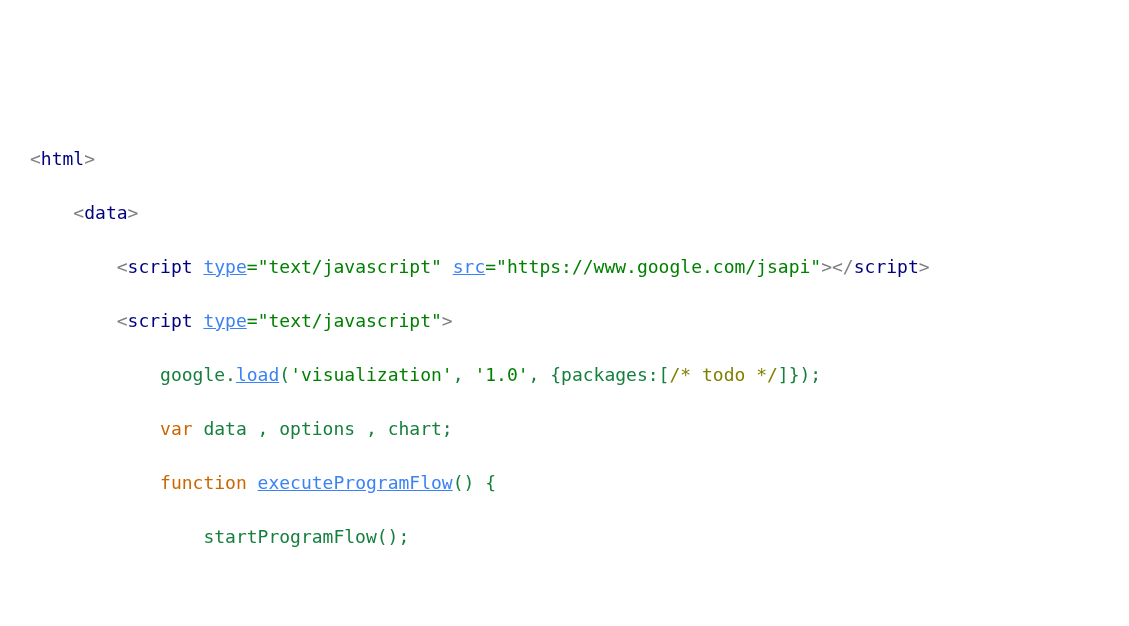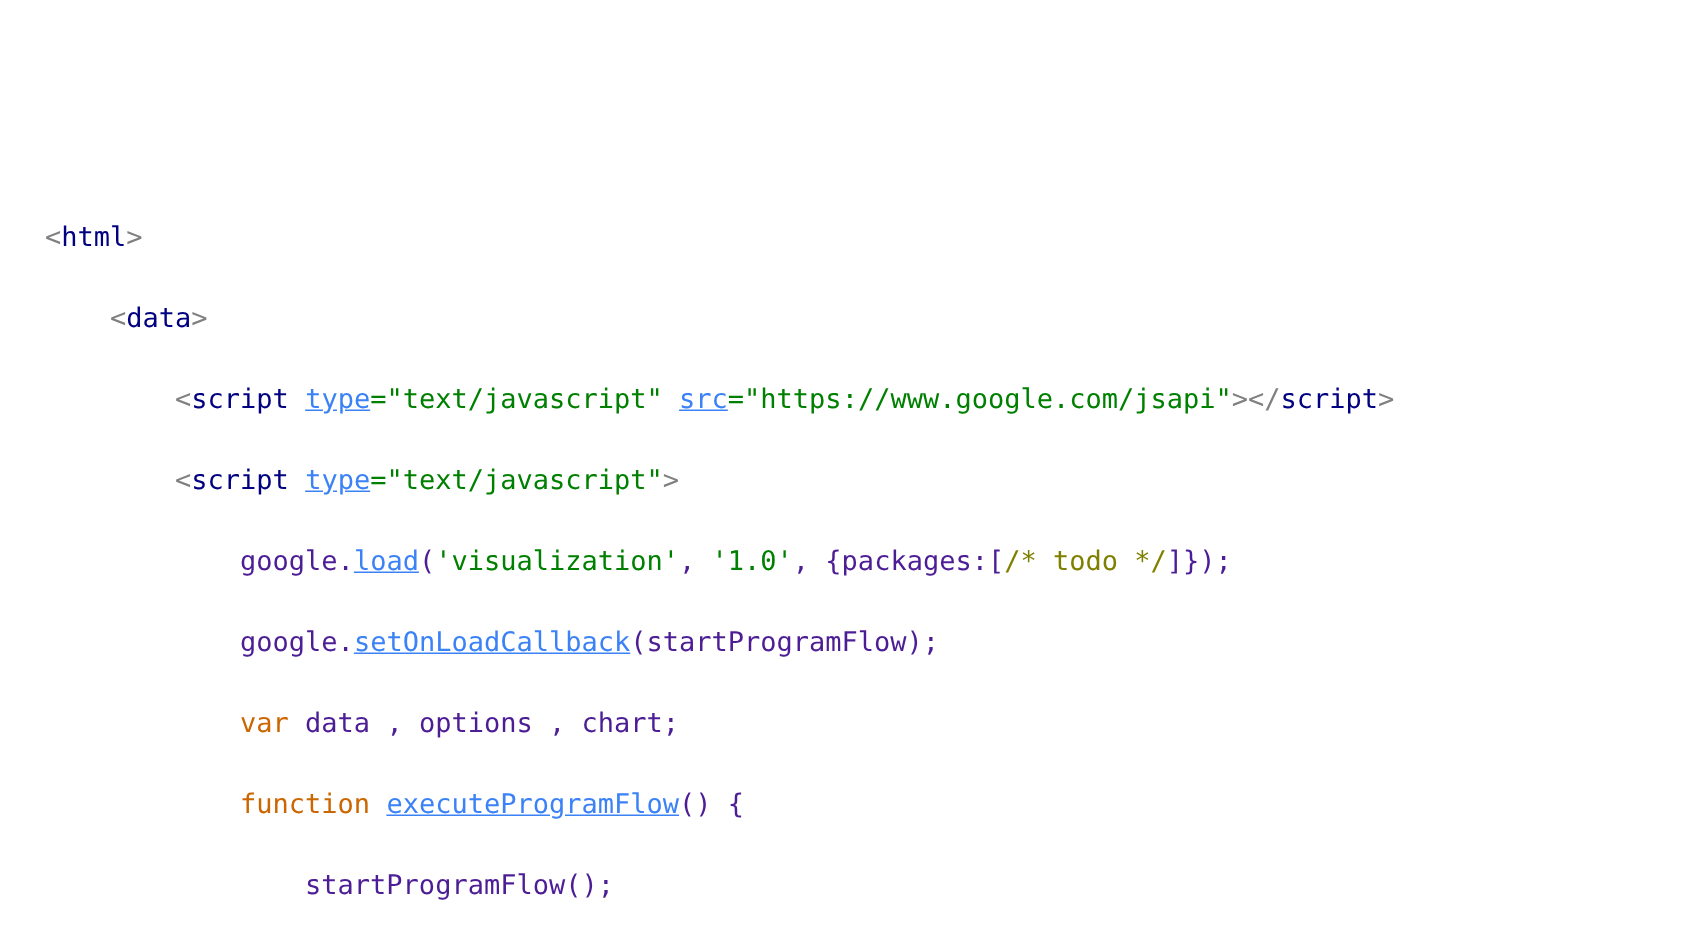--- a/index.html
+++ b/index.html
@@ -14,21 +14,21 @@
   }
   .code-container {
     position: relative;
   }
   .line { display: block; margin-left: 20px; }
   .p-gray { color: #808080; }   
   .p-navy { color: #000080; }   
   .p-blue { color: #3b82f6; text-decoration: underline; }   
   .p-green { color: #008000; }  
   .p-orange { color: #CC6600; } 
-  .p-black { color: #4c1d95; }
+  .p-black { color: #15803d; }
   .p-olive  { color: #808000; }  text */
 
   .hl-box {
     display: inline-block;
     background: #F5F5A0;
     border: 2px solid #E69522;
     border-radius: 6px;
     padding: 0 4px;
     line-height: 1.3;
     vertical-align: baseline;
@@ -39,21 +39,20 @@
 <body>
 
 
 
 <div class="code-container">
 <span class="line"><span class="p-gray">&lt;</span><span class="p-navy">html</span><span class="p-gray">&gt;</span></span>
 <span class="line"><span>    </span><span class="p-gray">&lt;</span><span class="p-navy">data</span><span class="p-gray">&gt;</span></span>
 <span class="line"><span>        </span><span class="p-gray">&lt;</span><span class="p-navy">script</span><span> </span><span class="p-blue">type</span><span class="p-green">=</span><span class="p-green">"text/javascript"</span><span> </span><span class="p-blue">src</span><span class="p-green">=</span><span class="hl-box"><span class="p-green">"https://www.google.com/jsapi"</span></span><span class="p-gray">&gt;</span><span class="p-gray">&lt;/</span><span class="p-navy">script</span><span class="p-gray">&gt;</span></span>
 <span class="line"><span>        </span><span class="p-gray">&lt;</span><span class="p-navy">script</span><span> </span><span class="p-blue">type</span><span class="p-green">=</span><span class="p-green">"text/javascript"</span><span class="p-gray">&gt;</span></span>
 <span class="line"><span>            </span><span class="p-black">google</span><span class="p-black">.</span><span class="p-blue">load</span><span class="p-black">(</span><span class="p-green">'visualization'</span><span class="p-black">, </span><span class="p-green">'1.0'</span><span class="p-black">, {</span><span class="p-black">packages</span><span class="p-black">:[</span><span class="hl-box"><span class="p-olive">/* todo */</span></span><span class="p-black">]});</span></span>
-<span class="line"><span>            </span><span class="p-black">google</span><span class="p-black">.</span><span class="p-blue">setOnLoadCallback</span><span class="p-black">(</span><span class="p-black">startProgramFlow</span><span class="p-black">);</span></span>
 <span class="line"><span>            </span><span class="hl-box nobg"><span class="p-orange">var</span><span class="p-black"> data , options , chart;</span></span></span>
 <span class="line"><span>            </span><span class="p-orange">function</span><span> </span><span class="p-blue">executeProgramFlow</span><span class="p-black">() {</span></span>
 <span class="line"><span>                </span><span class="p-black">startProgramFlow();</span></span>
 
 
 
 
 
 
 

